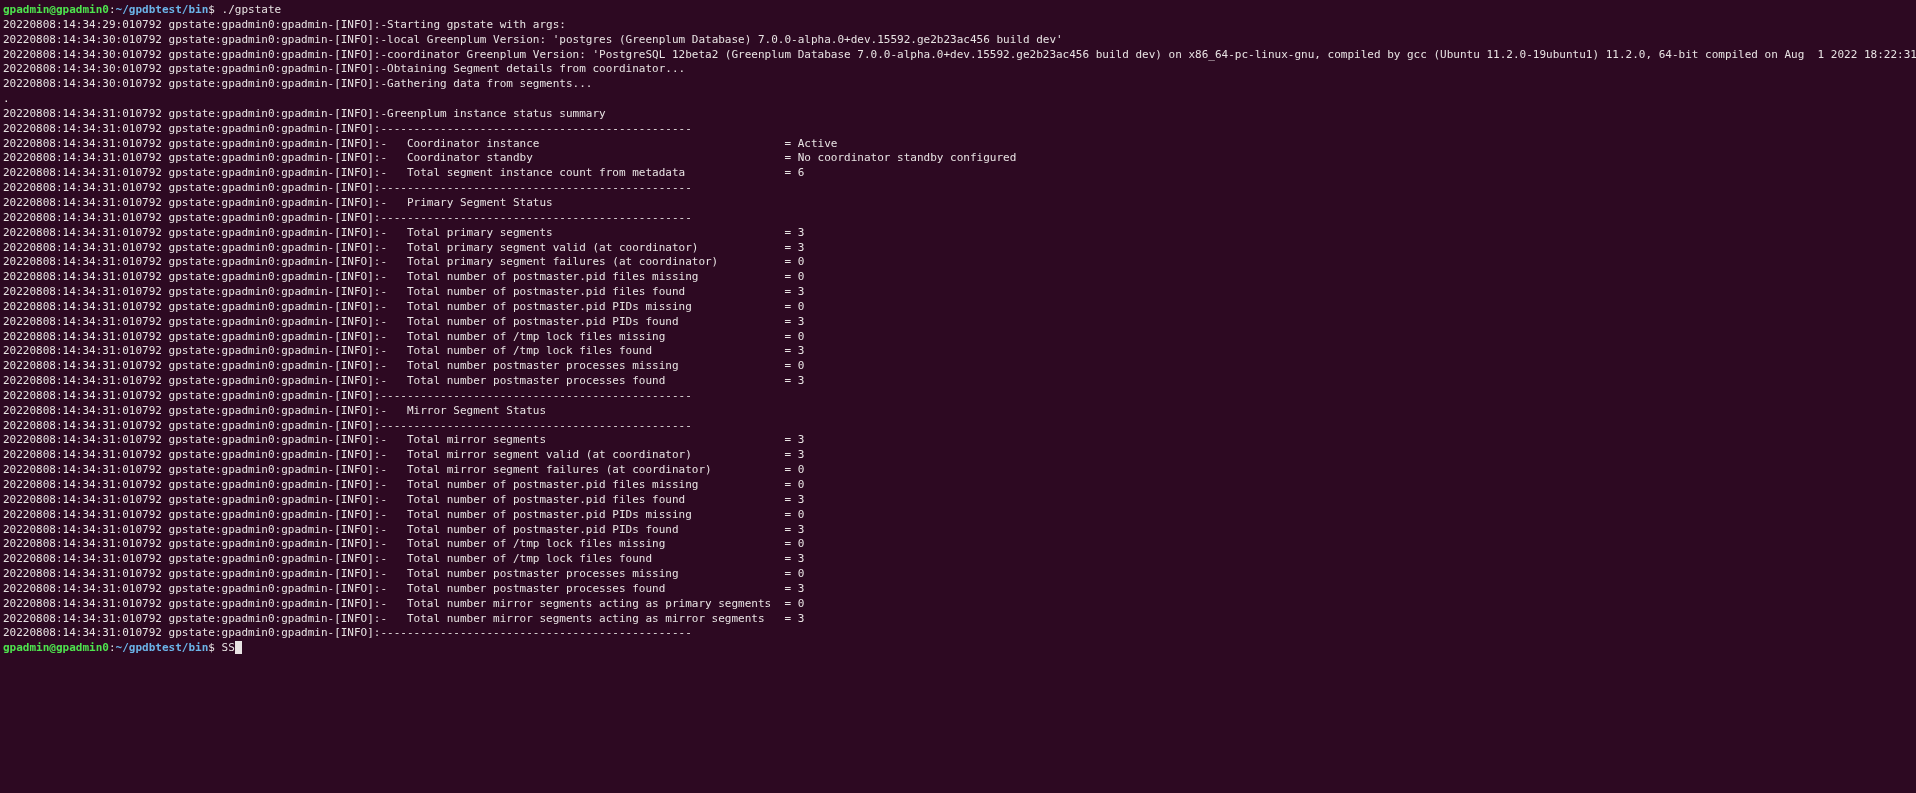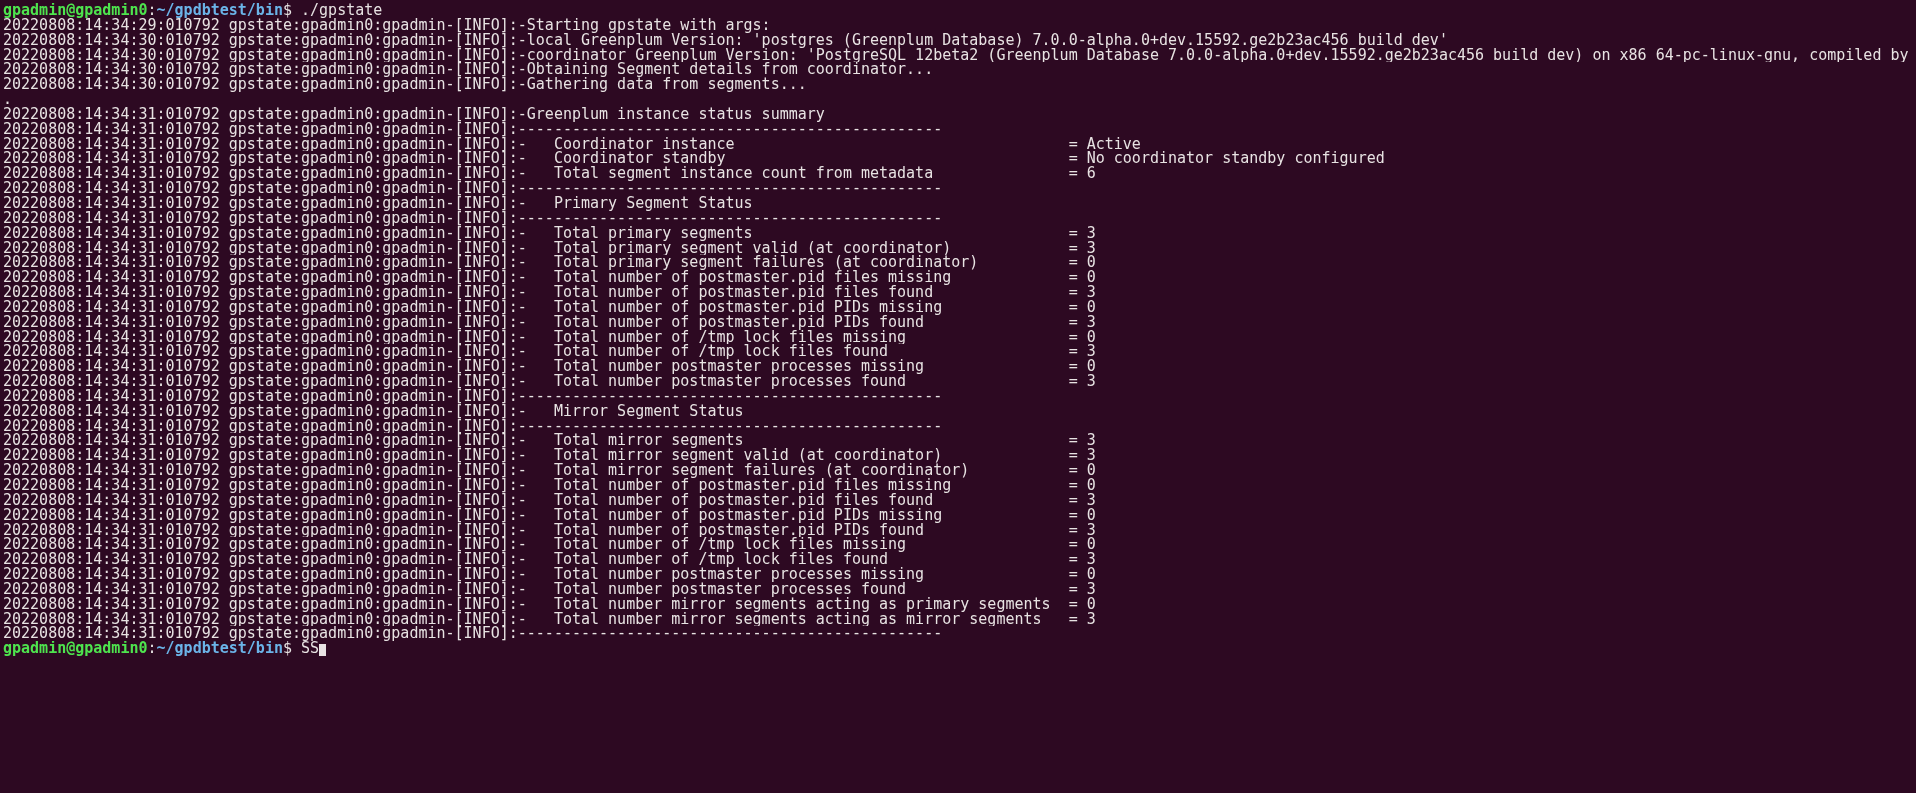--- a/index.html
+++ b/index.html
@@ -13,21 +13,21 @@
     height: 793px;
     overflow: hidden;
     font-family: "DejaVu Sans Mono", "Liberation Mono", monospace;
   }
   #terminal {
     width: 1916px;
     height: 793px;
     background: #2d0922;
     color: #e8e3e3;
     font-family: "DejaVu Sans Mono", "Liberation Mono", monospace;
-    font-size: 15px;
+    font-size: 11px;
     line-height: 14.85px;
     padding: 3px 0 0 3px;
     box-sizing: border-box;
     white-space: pre;
     letter-spacing: 0px;
     overflow: hidden;
   }
   .line {
     height: 14.85px;
     white-space: pre;

